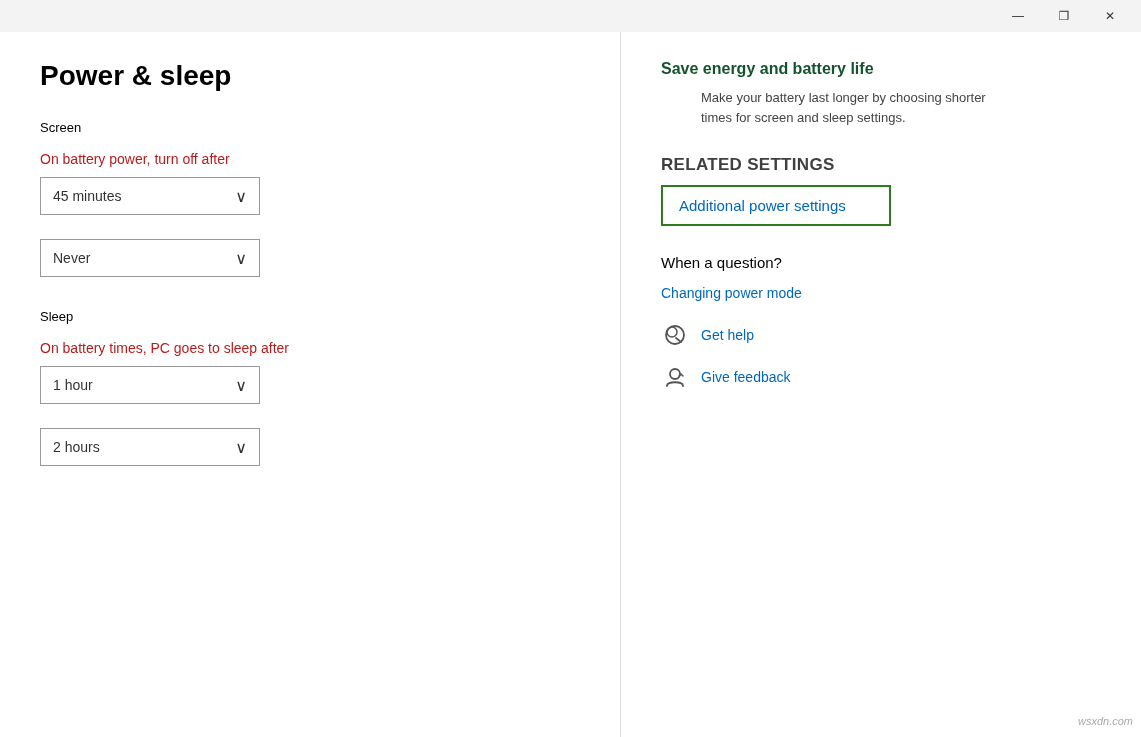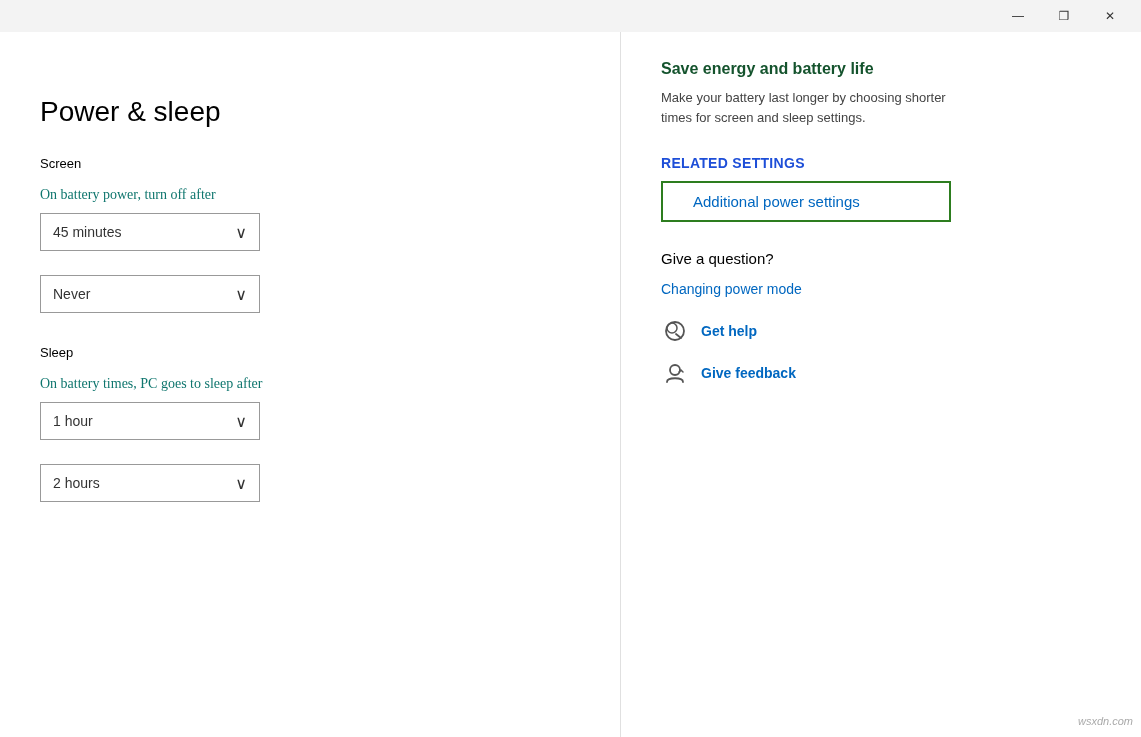--- a/index.html
+++ b/index.html
@@ -52,38 +52,36 @@
     }
 
     .right-panel {
       flex: 1;
       padding: 28px 40px;
       border-left: 1px solid #e0e0e0;
     }
 
     .page-title {
       font-size: 28px;
-      font-weight: 400;
+      font-weight: 700;
       color: #000;
       margin-bottom: 28px;
-      margin-top: 36px;
     }
 
     .section-title {
       font-size: 13px;
       font-weight: 400;
       color: #000;
       margin-bottom: 16px;
     }
 
     .setting-label {
       font-size: 14px;
-      color: #0f766e;
+      color: #b91c1c;
       margin-bottom: 10px;
-      font-family: Liberation Serif, serif;
     }
 
     .dropdown-container {
       margin-bottom: 24px;
     }
 
     .dropdown {
       display: flex;
       align-items: center;
       justify-content: space-between;
@@ -116,41 +114,42 @@
       color: #14532d;
       margin-bottom: 10px;
     }
 
     .right-description {
       font-size: 13px;
       color: #444;
       line-height: 1.5;
       margin-bottom: 28px;
       max-width: 290px;
+      margin-left: 40px;
     }
 
     .related-settings-label {
-      font-size: 14px;
+      font-size: 17px;
       font-weight: 600;
-      color: #1d4ed8;
+      color: #404040;
       margin-bottom: 10px;
       text-transform: uppercase;
       letter-spacing: 0.3px;
     }
 
     .additional-power-link {
       display: block;
-      padding: 10px 30px;
+      padding: 10px 16px;
       border: 2px solid #2d7d1f;
       color: #0067c0;
       font-size: 15px;
       text-decoration: none;
       cursor: pointer;
       margin-bottom: 28px;
-      width: 290px;
+      width: 230px;
     }
 
     .have-question {
       font-size: 15px;
       font-weight: 500;
       color: #000;
       margin-bottom: 14px;
     }
 
     .help-link {
@@ -166,21 +165,20 @@
       display: flex;
       flex-direction: column;
       gap: 14px;
     }
 
     .action-link-item {
       display: flex;
       align-items: center;
       gap: 12px;
       cursor: pointer;
-      font-weight: bold;
     }
 
     .action-icon {
       width: 28px;
       height: 28px;
       display: flex;
       align-items: center;
       justify-content: center;
       font-size: 18px;
       color: #555;
@@ -262,21 +260,21 @@
       <h3 class="right-title">Save energy and battery life</h3>
       <p class="right-description">Make your battery last longer by choosing shorter times for screen and sleep settings.</p>
     </div>
 
     <div>
       <p class="related-settings-label">Related settings</p>
       <a class="additional-power-link">Additional power settings</a>
     </div>
 
     <div>
-      <p class="have-question">Give a question?</p>
+      <p class="have-question">When a question?</p>
       <a class="help-link">Changing power mode</a>
     </div>
 
     <div class="action-links">
 
       <div class="action-link-item">
         <div class="action-icon">
           <svg width="22" height="22" viewBox="0 0 22 22" fill="none">
             <circle cx="11" cy="11" r="9" stroke="#555" stroke-width="1.8"></circle>
             <circle cx="8" cy="8" r="5" fill="none" stroke="#555" stroke-width="1.5"></circle>

